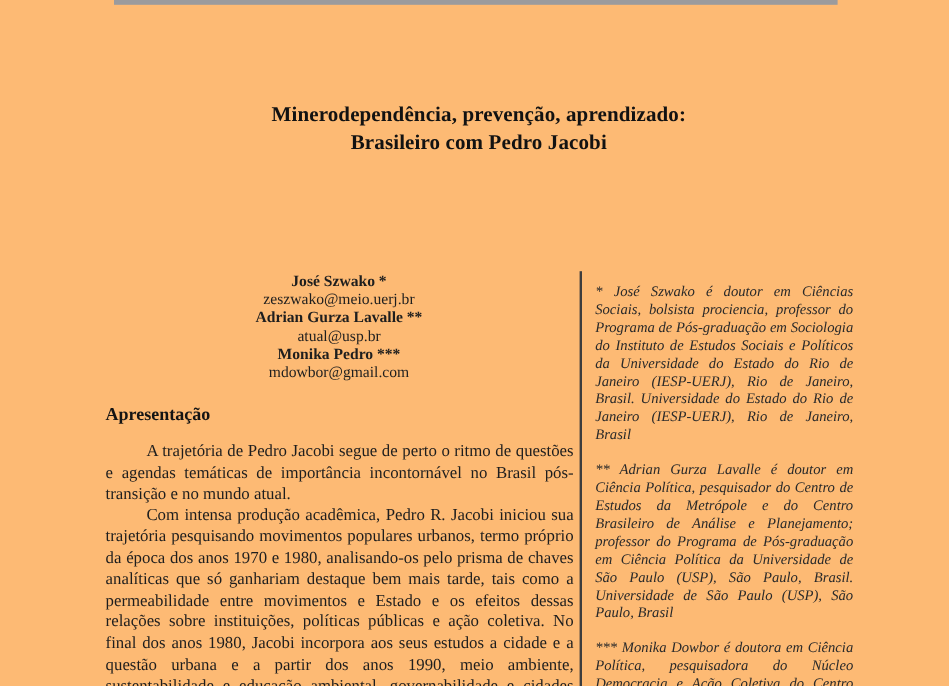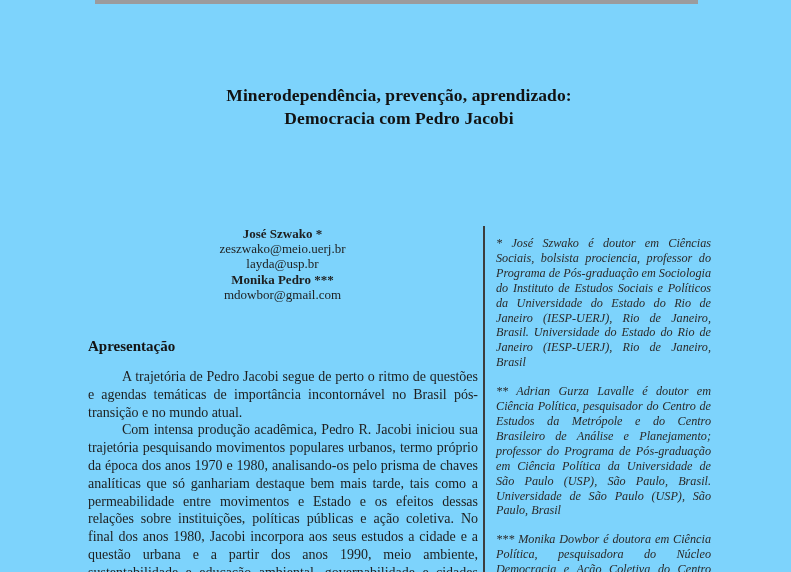--- a/index.html
+++ b/index.html
@@ -4,21 +4,21 @@
 <style>
   html, body {
     margin: 0;
     padding: 0;
     background: #ffffff;
   }
   .page {
     position: relative;
     width: 791px;
     height: 572px;
-    background: #7dd3fc;
+    background: #fdba74;
     overflow: hidden;
     font-family: "Liberation Serif", "DejaVu Serif", serif;
     color: #1e1e1e;
   }
   .top-rule {
     position: absolute;
     left: 95px;
     top: 0;
     width: 603px;
     height: 4px;
@@ -91,27 +91,28 @@
 </style>
 </head>
 <body>
 
 <div class="page">
 
   <div class="top-rule"></div>
 
   <div class="title-block">
     <div>Minerodependência, prevenção, aprendizado:</div>
-    <div>Democracia com Pedro Jacobi</div>
+    <div>Brasileiro com Pedro Jacobi</div>
   </div>
 
   <div class="author-block">
     <div class="author-name">José Szwako *</div>
     <div class="author-email">zeszwako@meio.uerj.br</div>
-    <div class="author-email">layda@usp.br</div>
+    <div class="author-name">Adrian Gurza Lavalle **</div>
+    <div class="author-email">atual@usp.br</div>
     <div class="author-name">Monika Pedro ***</div>
     <div class="author-email">mdowbor@gmail.com</div>
   </div>
 
   <div class="col-divider"></div>
 
   <div class="footnote-col">
     <p class="footnote">* José Szwako é doutor em Ciências Sociais, bolsista prociencia, professor do Programa de Pós-graduação em Sociologia do Instituto de Estudos Sociais e Políticos da Universidade do Estado do Rio de Janeiro (IESP-UERJ), Rio de Janeiro, Brasil. Universidade do Estado do Rio de Janeiro (IESP-UERJ), Rio de Janeiro, Brasil</p>
     <p class="footnote">** Adrian Gurza Lavalle é doutor em Ciência Política, pesquisador do Centro de Estudos da Metrópole e do Centro Brasileiro de Análise e Planejamento; professor do Programa de Pós-graduação em Ciência Política da Universidade de São Paulo (USP), São Paulo, Brasil. Universidade de São Paulo (USP), São Paulo, Brasil</p>
     <p class="footnote">*** Monika Dowbor é doutora em Ciência Política, pesquisadora do Núcleo Democracia e Ação Coletiva do Centro Brasileiro de Análise e Planejamento</p>

